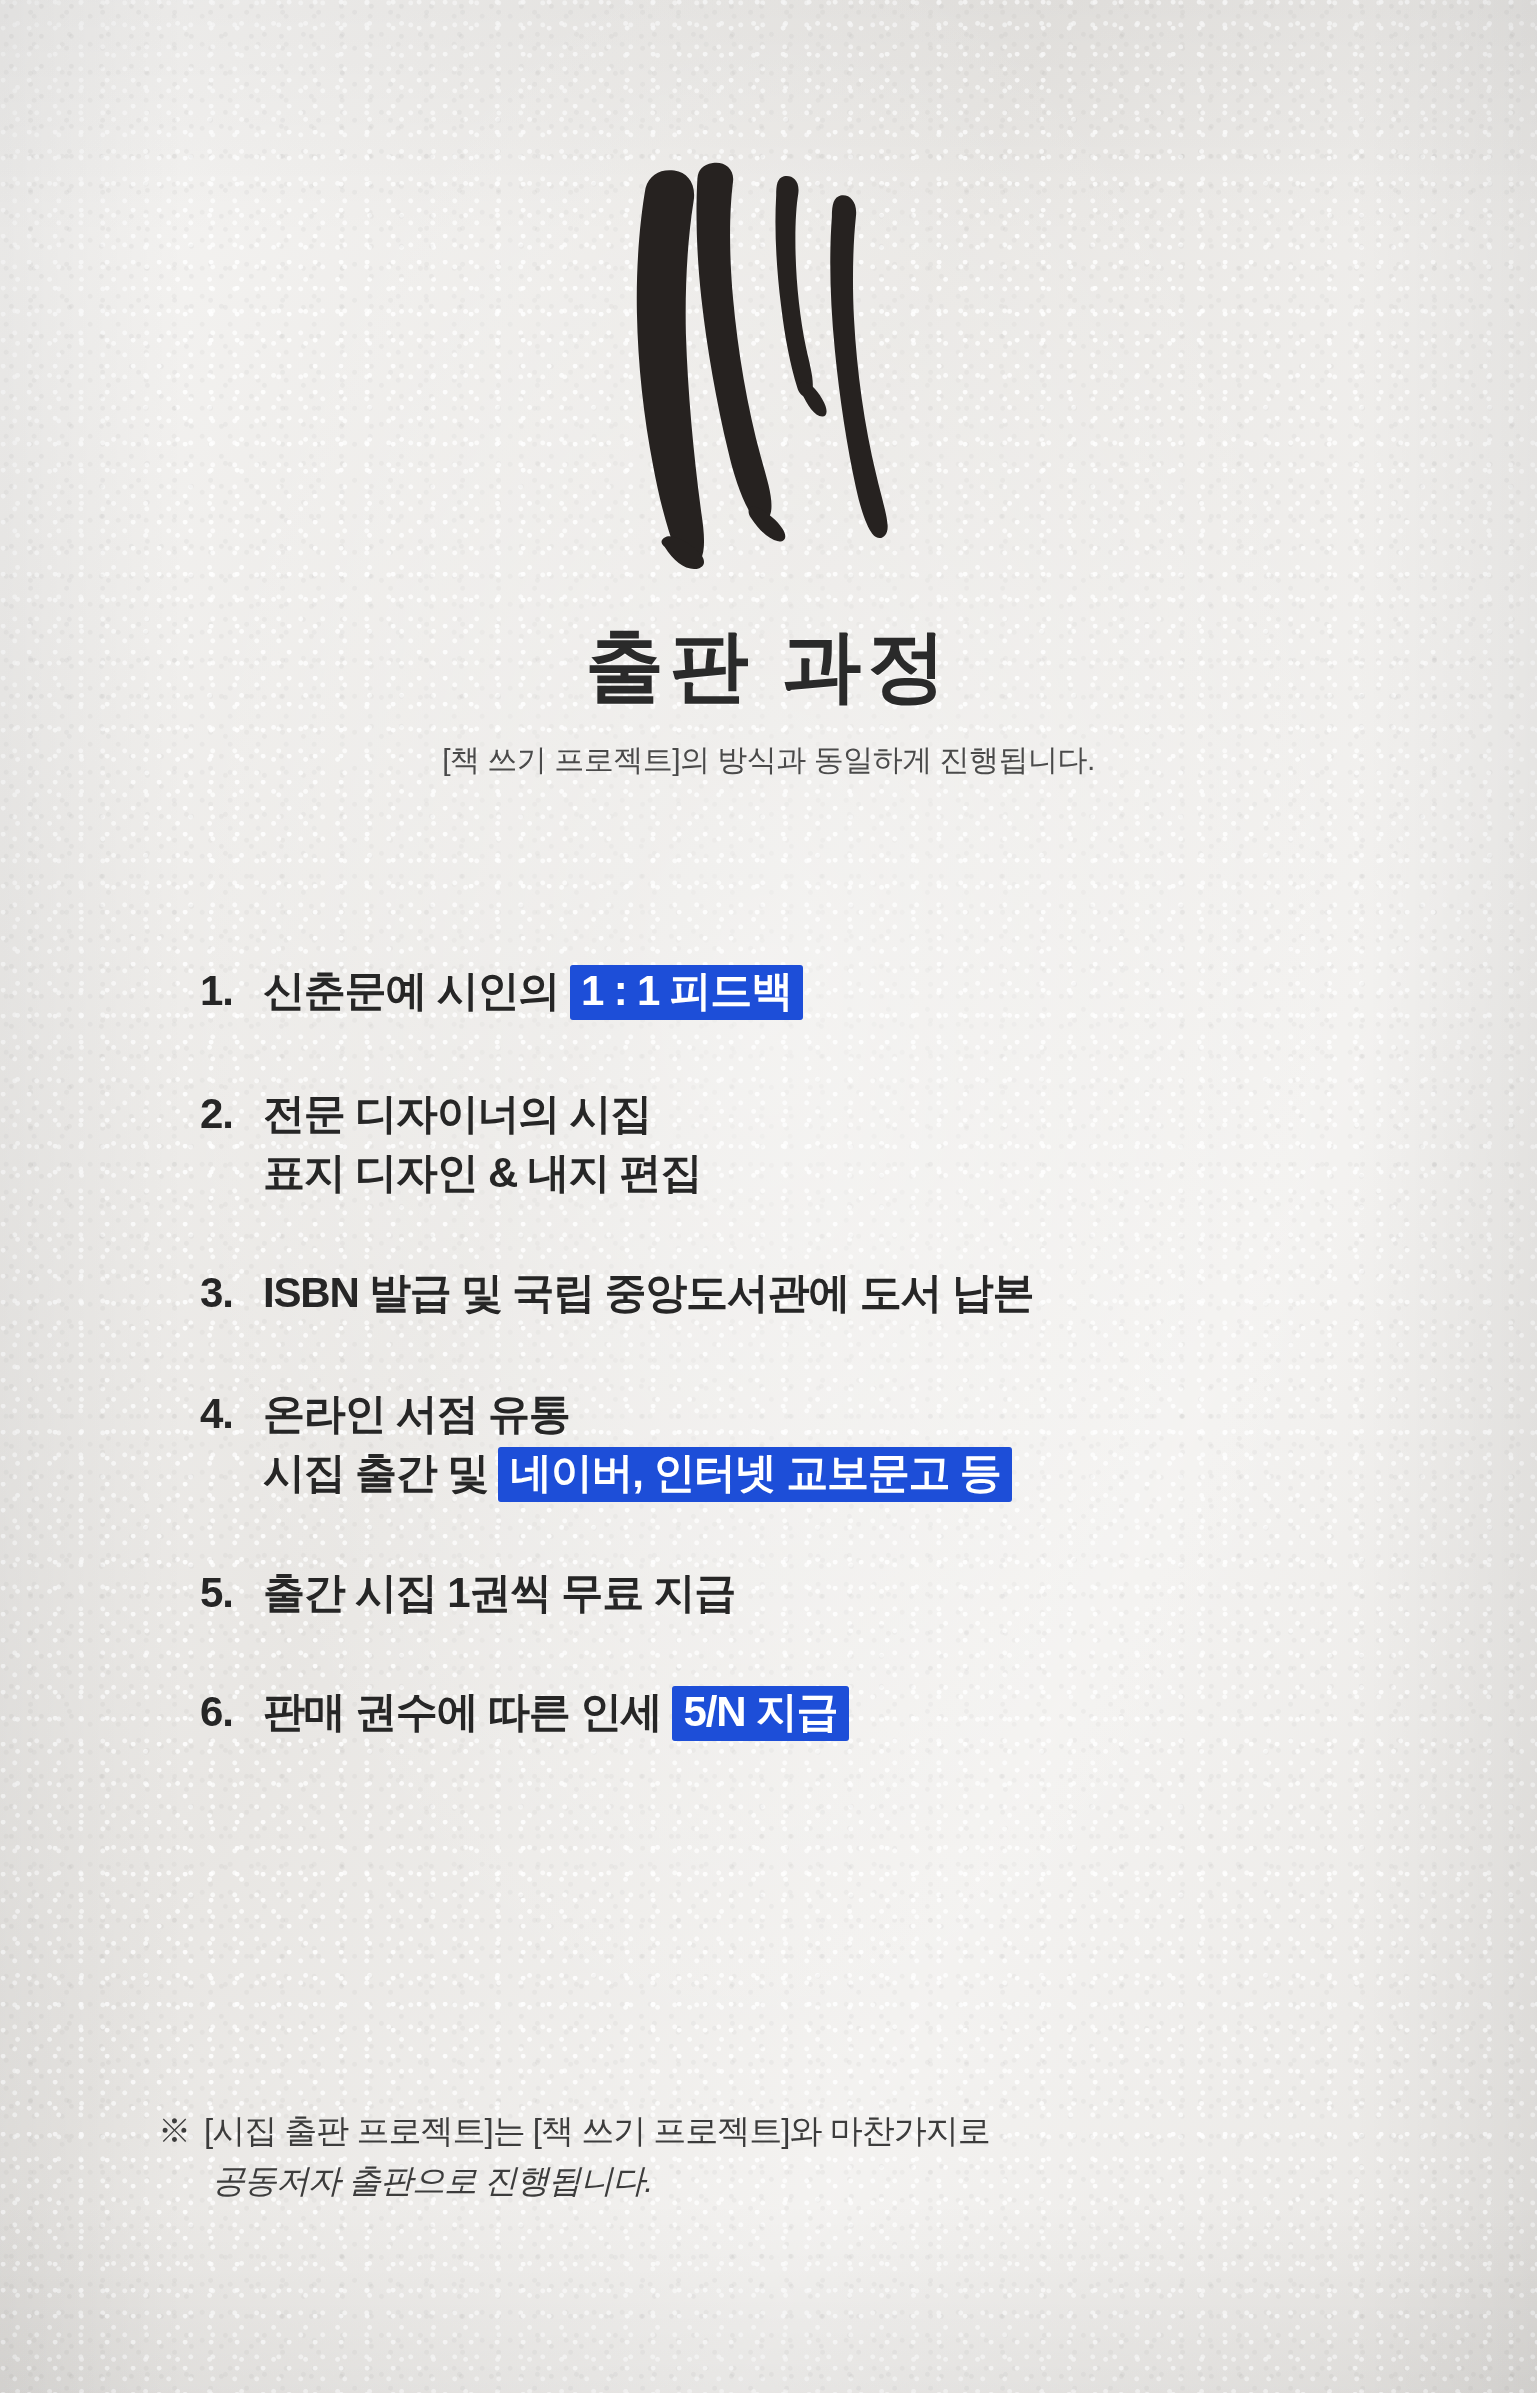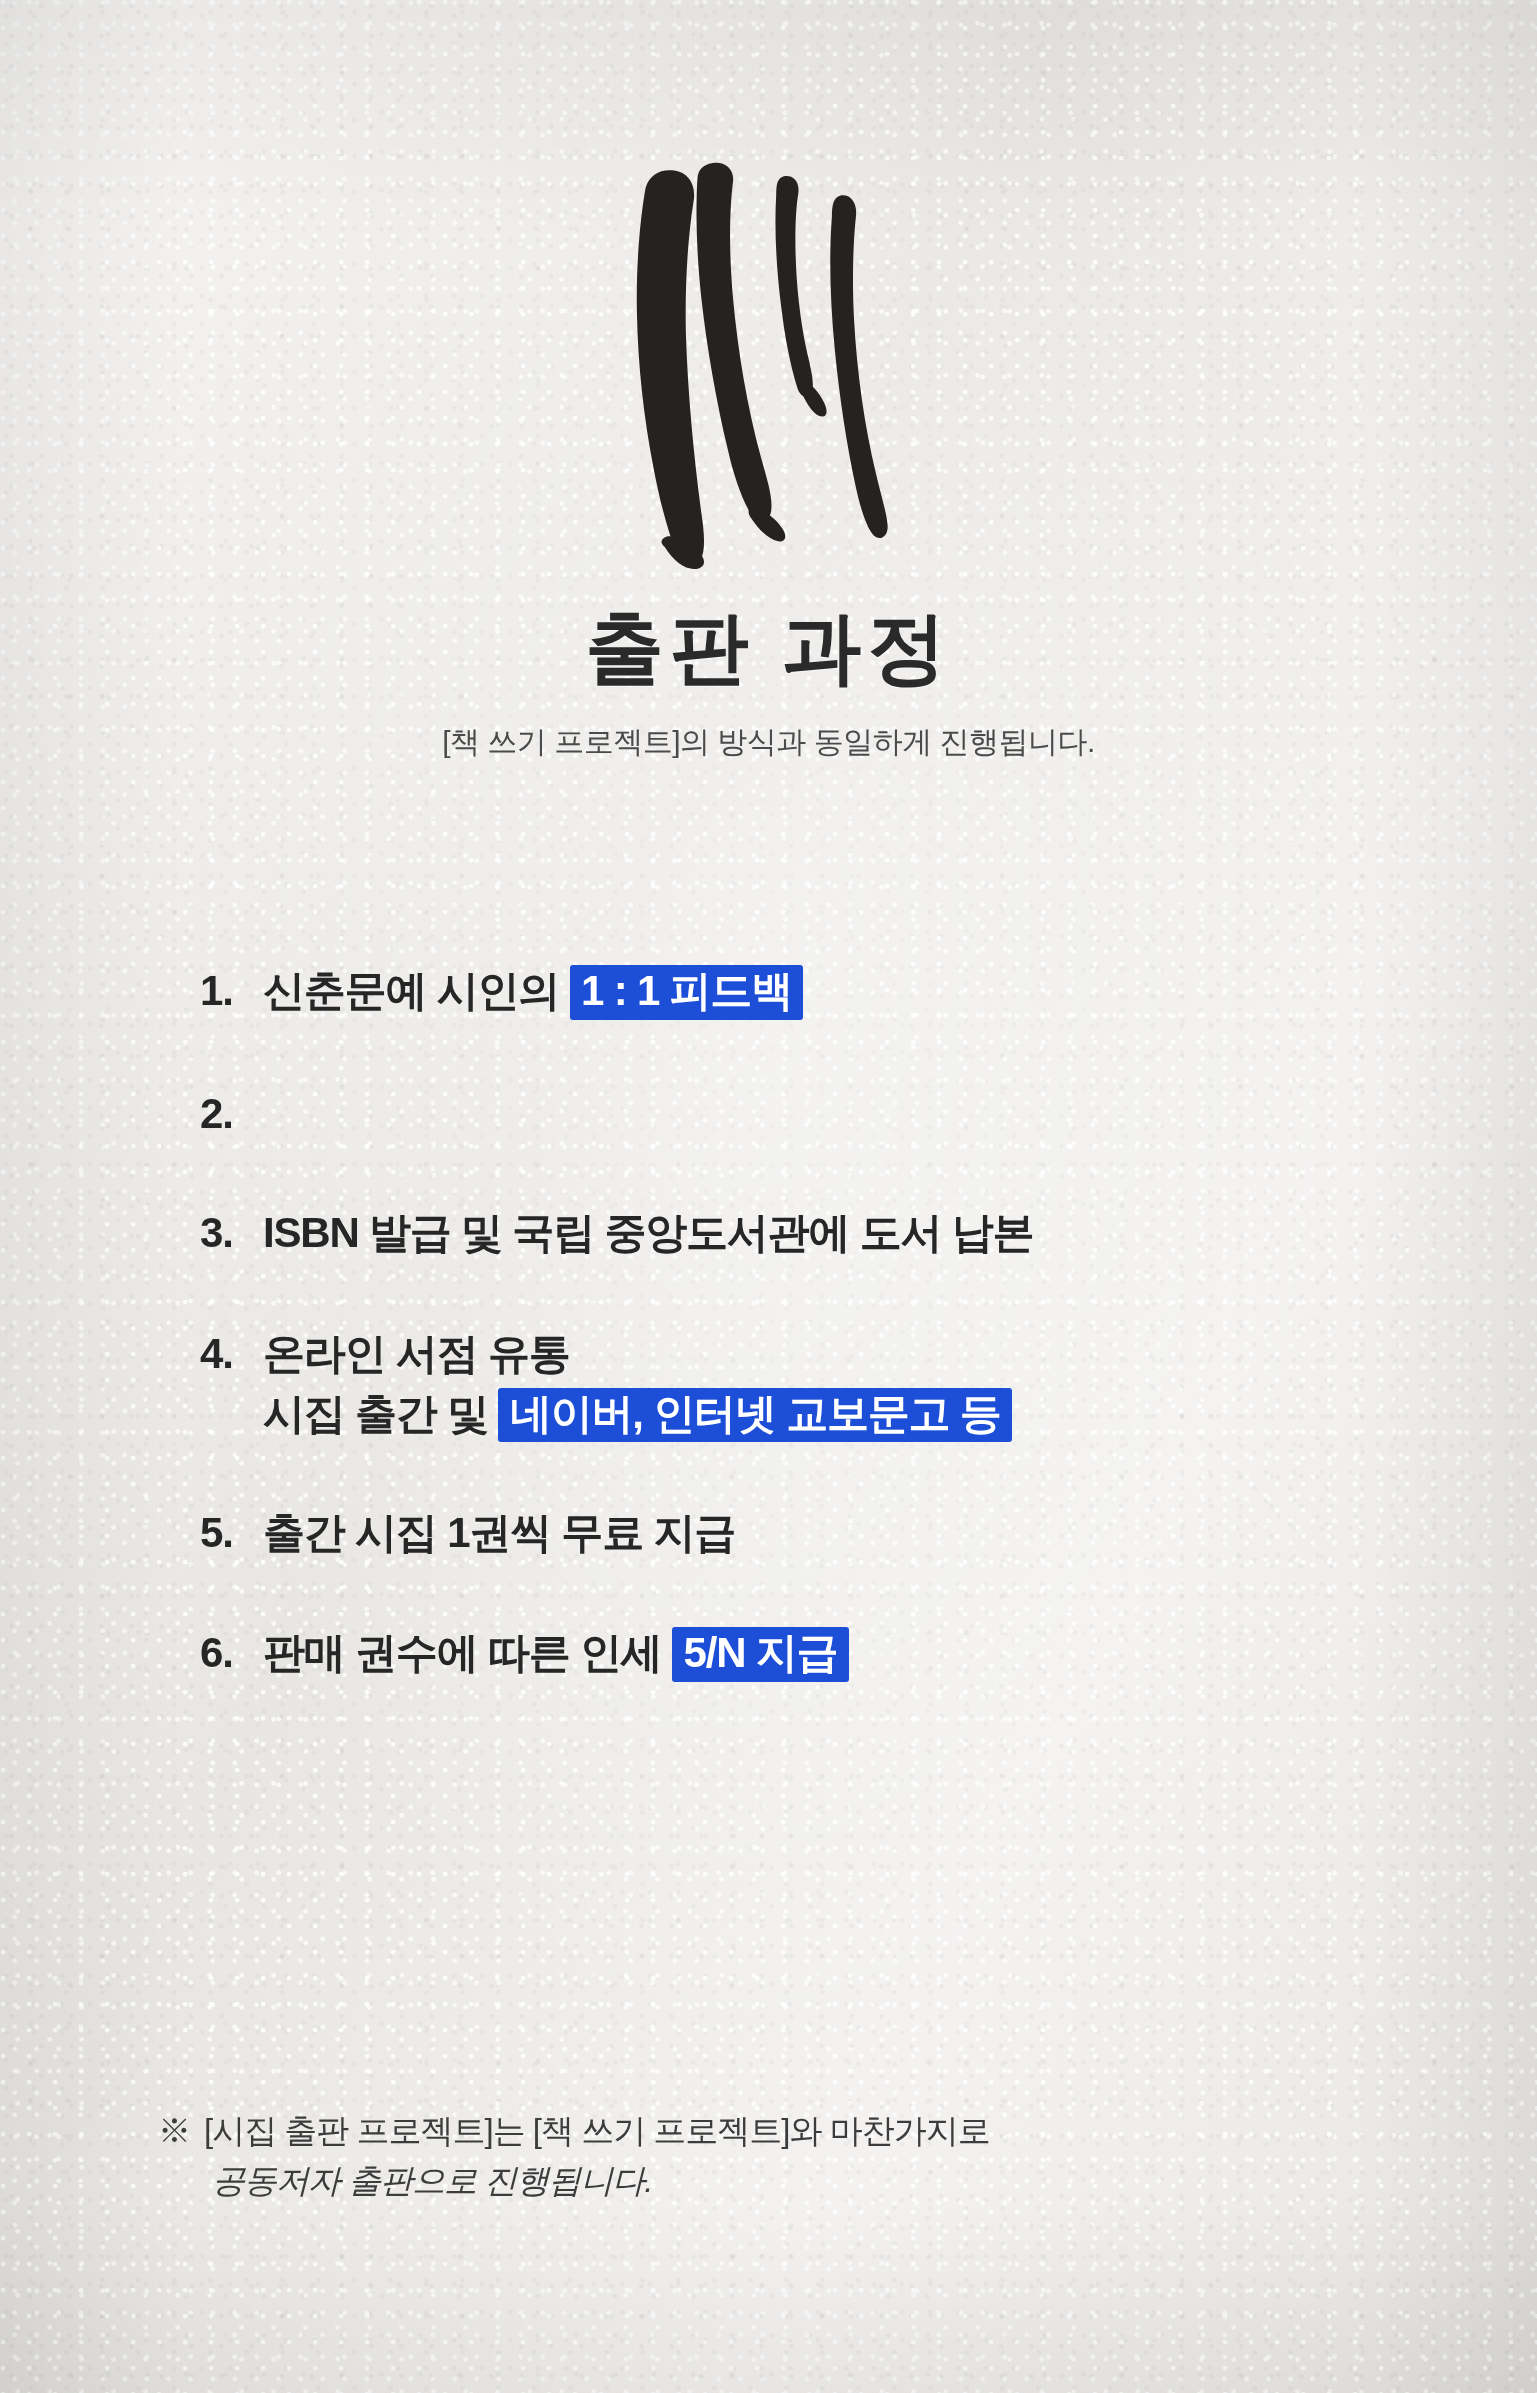--- a/index.html
+++ b/index.html
@@ -54,21 +54,21 @@
     left: 0;
     width: 100%;
     display: flex;
     justify-content: center;
   }
   .logo-wrap svg { display: block; }
 
   
   .title-block {
     position: absolute;
-    top: 608px;
+    top: 626px;
     left: 0;
     width: 100%;
     text-align: center;
   }
   .main-title {
     font-size: 79px;
     font-weight: bold;
     letter-spacing: 5.8px;
     color: #2a2a2a;
     line-height: 1;
@@ -192,20 +192,24 @@
 
     <div class="step s1">
       <div class="step-num">1.</div>
       <div class="step-body">
         <span class="step-line"><span>신춘문예 시인의 </span><span class="hl">1 : 1 피드백</span></span>
       </div>
     </div>
 
     <div class="step s2">
       <div class="step-num">2.</div>
+      <div class="step-body">
+        <span class="step-line">전문 디자이너의 시집</span>
+        <span class="step-line">표지 디자인 &amp; 내지 편집</span>
+      </div>
     </div>
 
     <div class="step s3">
       <div class="step-num">3.</div>
       <div class="step-body">
         <span class="step-line">ISBN 발급 및 국립 중앙도서관에 도서 납본</span>
       </div>
     </div>
 
     <div class="step s4">

